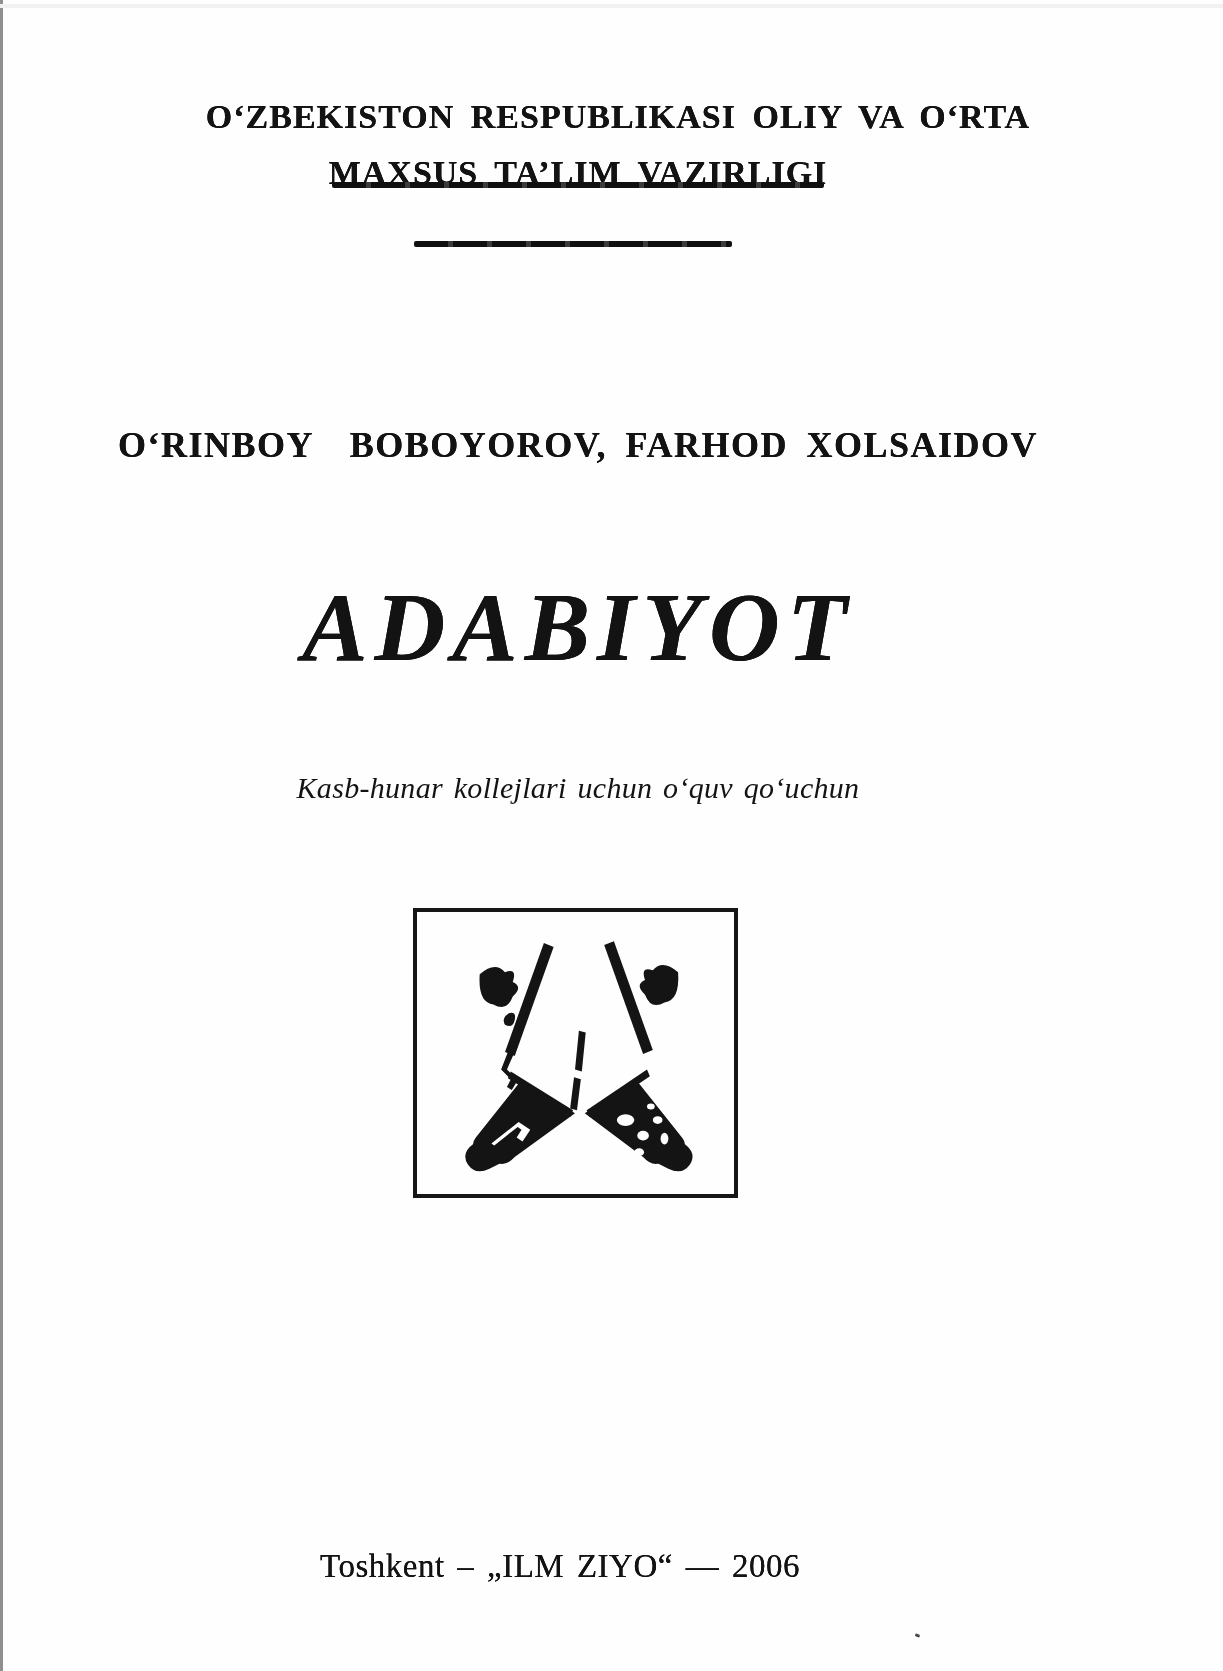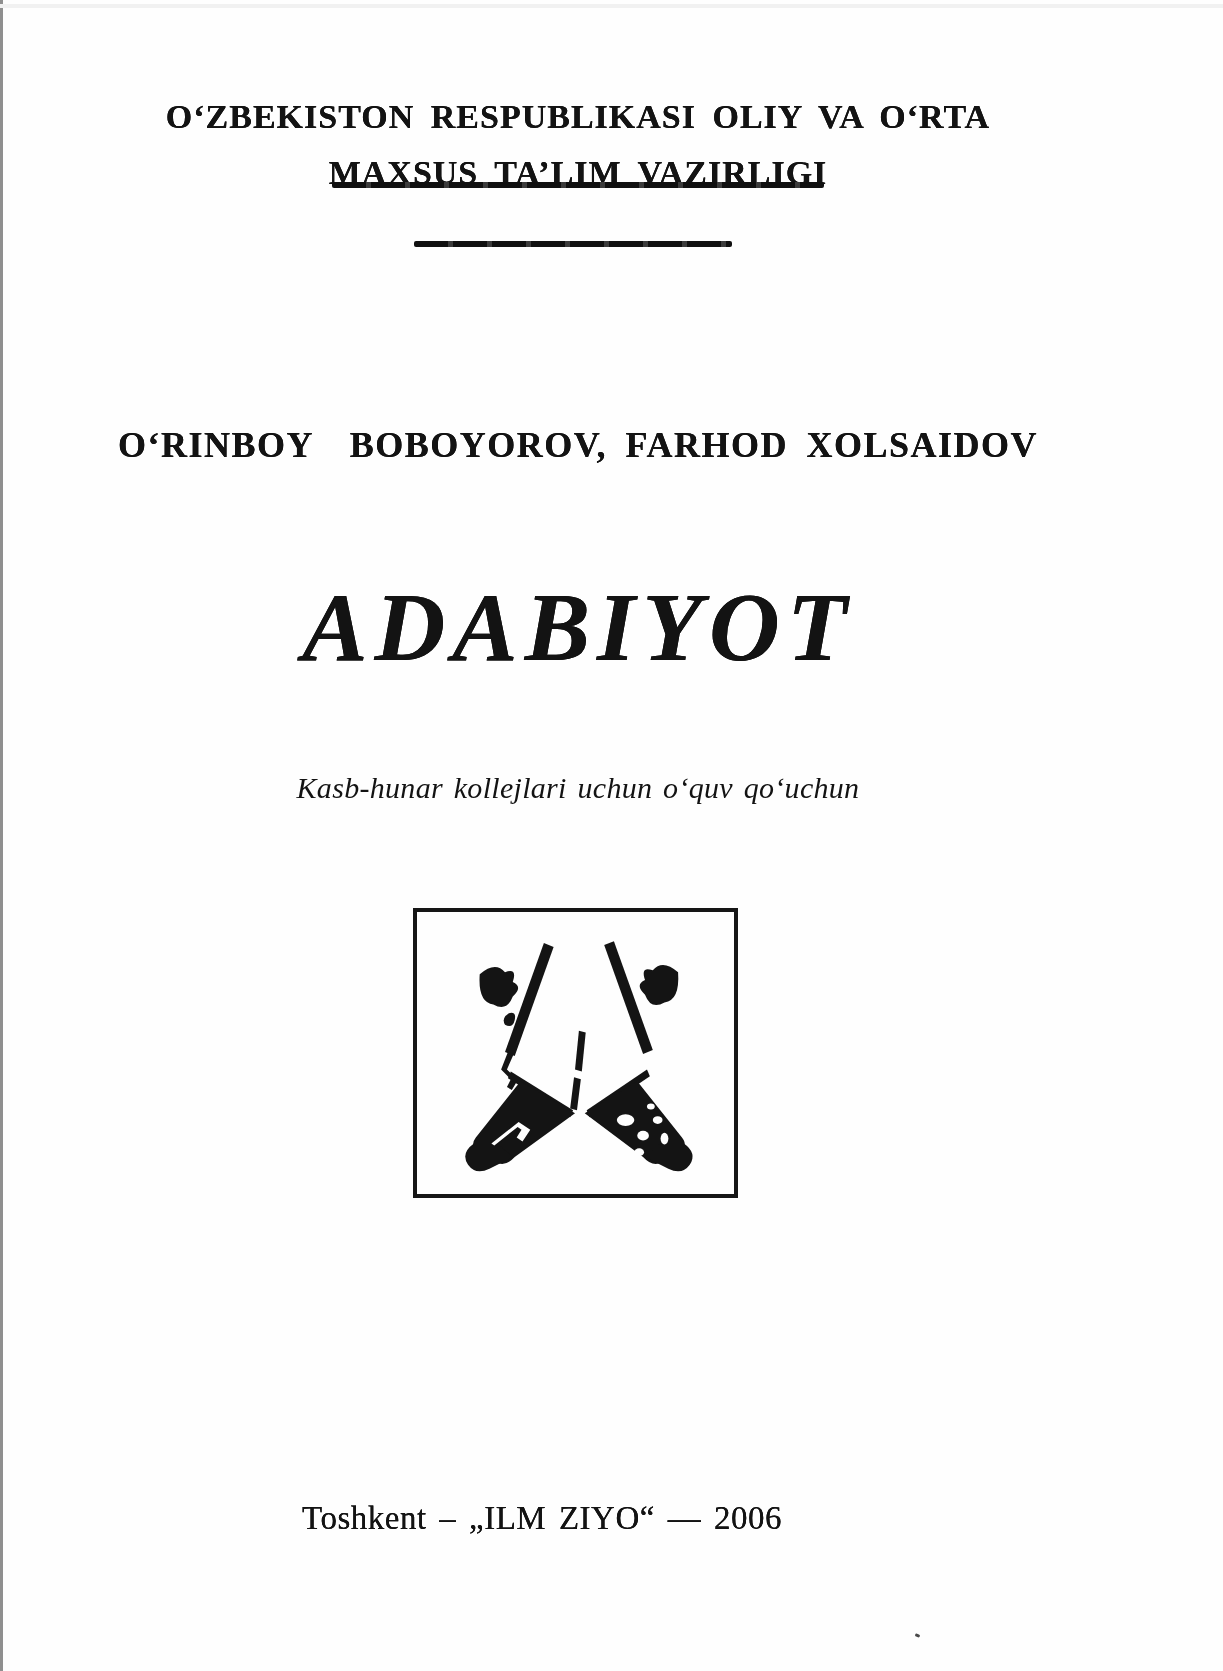--- a/index.html
+++ b/index.html
@@ -84,21 +84,21 @@
   }
 </style>
 </head>
 <body>
 
 <div class="page">
 
   <div class="scan-left-edge"></div>
   <div class="scan-top-line"></div>
 
-  <div class="band ministry-line" style="top: 97px;">O‘ZBEKISTON RESPUBLIKASI OLIY VA O‘RTA</div>
+  <div class="band ministry-line" style="top: 97px; padding-left: 40px;">O‘ZBEKISTON RESPUBLIKASI OLIY VA O‘RTA</div>
 
   <div class="band ministry-line" style="top: 153px;">MAXSUS TA’LIM VAZIRLIGI</div>
 
   <div class="rule" style="top: 182px; left: 332px; width: 492px;"></div>
 
 
   <div class="rule" style="top: 241px; left: 414px; width: 318px;"></div>
 
   <div class="band authors-line" style="top: 400px;">O‘RINBOY  BOBOYOROV, FARHOD XOLSAIDOV</div>
 
@@ -135,17 +135,17 @@
 
       <ellipse cx="214" cy="214" rx="9" ry="6" fill="#fefefe"></ellipse>
       <ellipse cx="232" cy="230" rx="6" ry="5" fill="#fefefe"></ellipse>
       <ellipse cx="247" cy="214" rx="5" ry="4" fill="#fefefe"></ellipse>
       <ellipse cx="228" cy="247" rx="5" ry="4" fill="#fefefe"></ellipse>
       <ellipse cx="254" cy="233" rx="4" ry="6" fill="#fefefe"></ellipse>
       <ellipse cx="240" cy="200" rx="4" ry="3" fill="#fefefe"></ellipse>
     </svg>
   </div>
 
-  <div class="band-imprint imprint-line" style="top: 1500px;">Toshkent – „ILM ZIYO“ — 2006</div>
+  <div class="band-imprint imprint-line" style="top: 1548px; padding-left: 18px;">Toshkent – „ILM ZIYO“ — 2006</div>
 
   <div class="ink-speck"></div>
 
 </div>
 
 </body></html>

